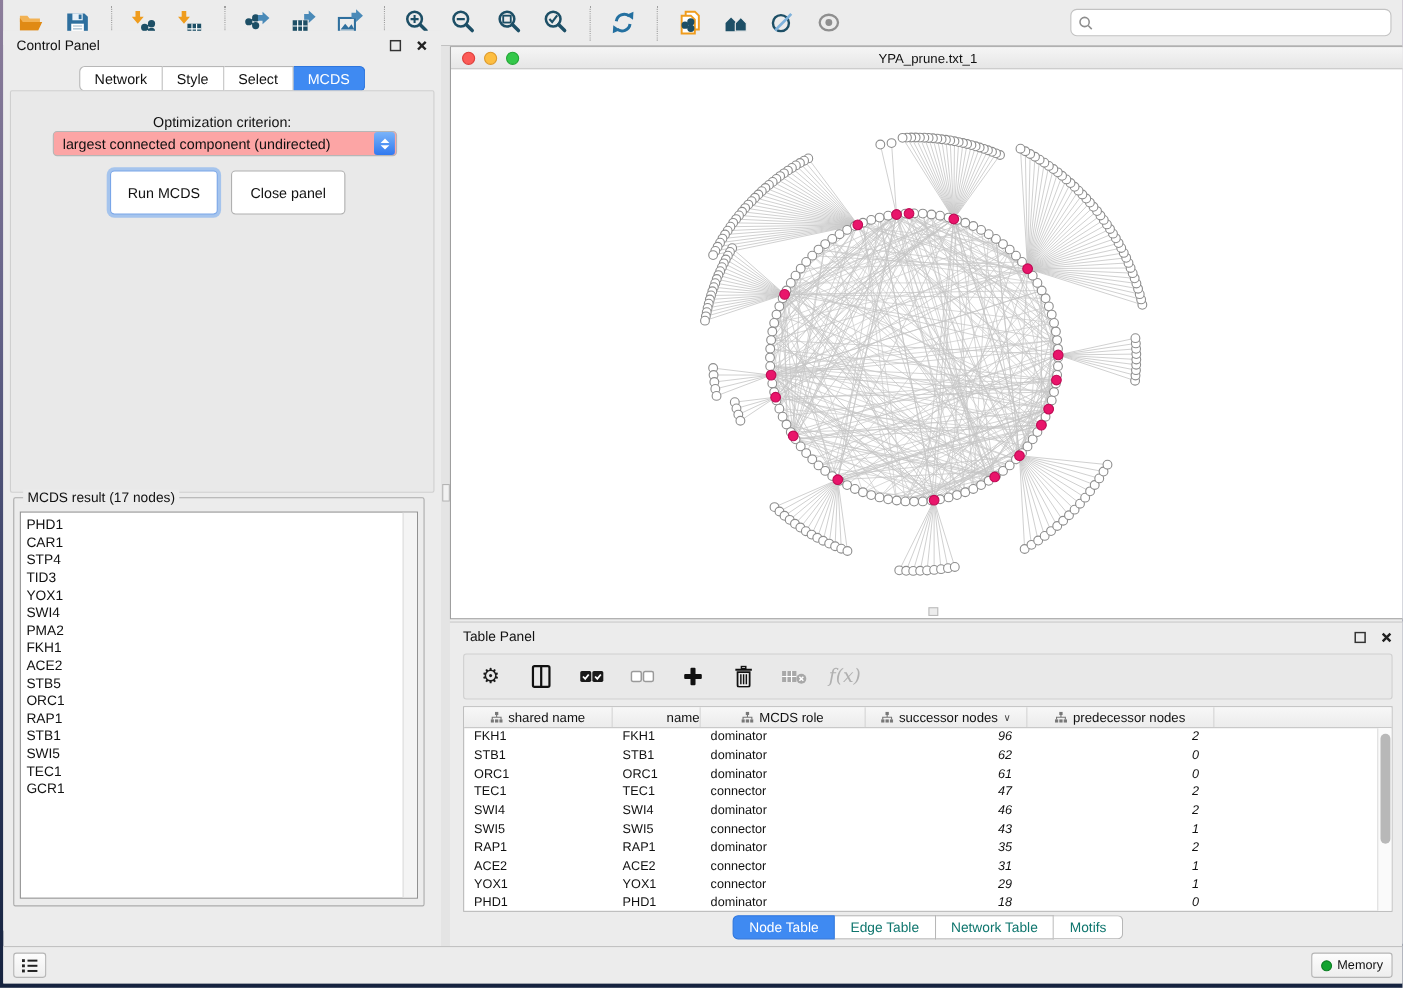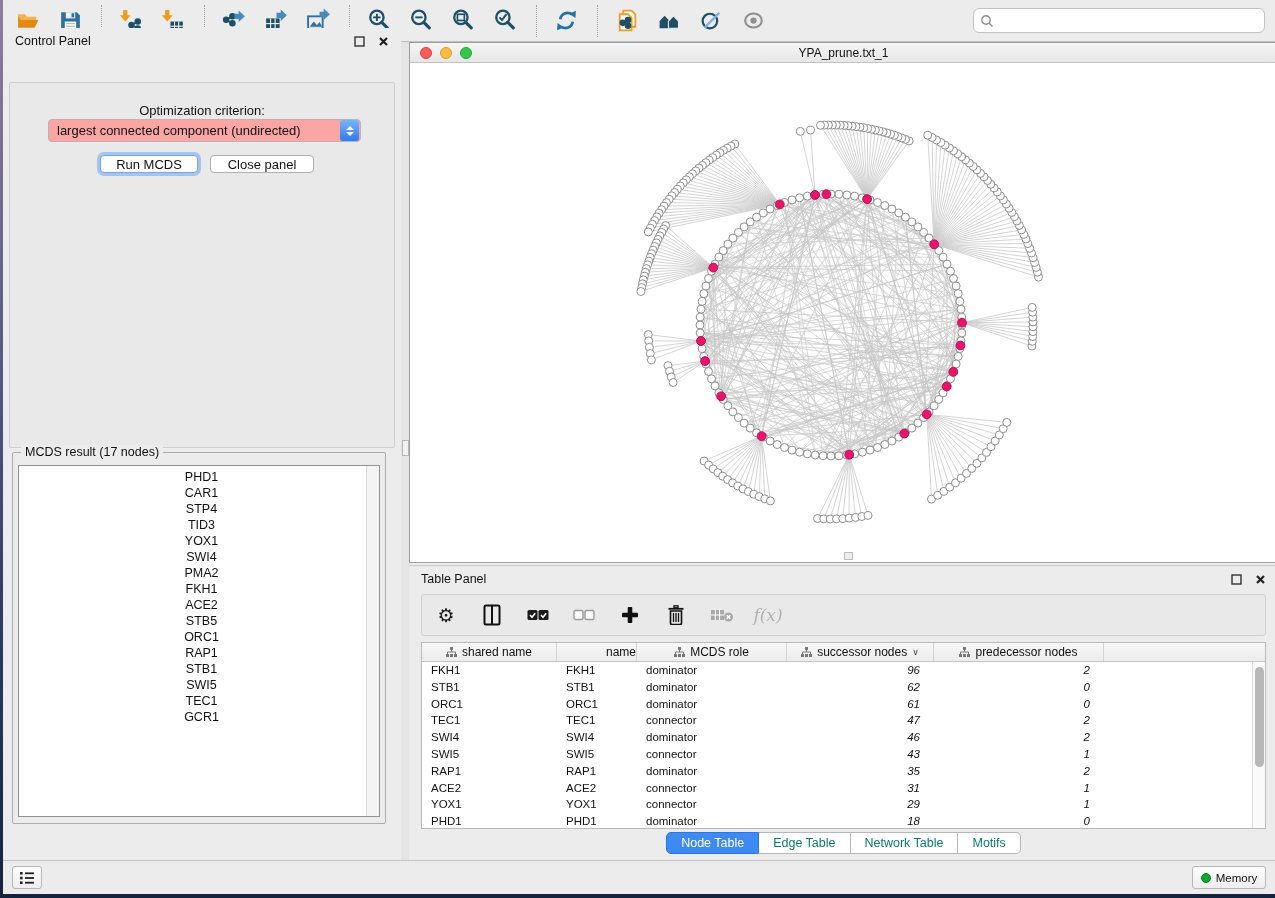--- a/index.html
+++ b/index.html
@@ -32,26 +32,26 @@
   .cp-inner { position:absolute; left:6px; right:6px; top:54px; height:366px; background:#e9e9e9;
     border:1px solid #cfcfcf; border-radius:2px; }
   .opt-label { text-align:center; margin-top:20px; font-size:13px; color:#111; }
   .selectbox { position:absolute; left:38px; top:36px; width:313px; height:23px; background:#fca5a5;
     border:1px solid #b6b6b6; border-radius:4px; display:flex; align-items:center; cursor:pointer; }
   .selectbox .sel-text { flex:1; font-size:13px; padding-left:8px; color:#111; white-space:nowrap; overflow:hidden; }
   .sel-stepper { width:19px; height:21px; border-radius:3px; margin-right:1px;
     background:linear-gradient(#7ab4f9,#3079f0); display:flex; flex-direction:column; align-items:center; justify-content:center; gap:2px; }
   .sel-stepper .up { width:0;height:0;border-left:4px solid transparent;border-right:4px solid transparent;border-bottom:4px solid #fff; }
   .sel-stepper .dn { width:0;height:0;border-left:4px solid transparent;border-right:4px solid transparent;border-top:4px solid #fff; }
-  .btn { position:absolute; top:72px; height:18px; background:#fff; border:1px solid #b0b0b0; border-radius:4px;
+  .btn { position:absolute; top:72px; height:40px; background:#fff; border:1px solid #b0b0b0; border-radius:4px;
     font-size:13px; color:#111; cursor:pointer; font-family:"Liberation Sans",sans-serif; }
   .btn.run { left:90px; width:98px; box-shadow:0 0 0 3px rgba(110,165,240,.55); border-color:#7aa6e8; }
   .btn.close { left:200px; width:104px; }
 
-  .groupbox { position:absolute; left:9px; top:424px; width:374px; height:372px; border:1px solid #ababab; border-radius:2px;text-align:center; }
+  .groupbox { position:absolute; left:9px; top:424px; width:374px; height:372px; border:1px solid #ababab; border-radius:2px; }
   .legend { position:absolute; top:-8px; left:8px; background:#ececec; padding:0 4px; font-size:12.5px; color:#111; }
   .listbox { position:absolute; left:5px; top:12px; right:5px; bottom:6px; background:#fff; border:1px solid #919191; overflow:hidden; }
   .list-items { padding:3px 0 0 5px; }
   .list-item { font-size:12.5px; line-height:16px; color:#111; cursor:default; }
   .list-track { position:absolute; right:0; top:0; bottom:0; width:13px; background:#f4f4f4; border-left:1px solid #ddd; }
 
   
   .vsplit { position:absolute; left:398px; top:42px; width:8px; height:818px; background:#e4e4e4; cursor:col-resize; }
   .vsplit .grip { position:absolute; left:0.5px; top:398px; width:7px; height:16px; background:#f2f2f2; border:1px solid #b4b4b4; }
   .hgrip { position:absolute; left:50%; bottom:2px; width:9px; height:8px; background:#ededed; border:1px solid #bcbcbc; cursor:row-resize; }
@@ -267,20 +267,26 @@
         <svg width="11" height="11" viewBox="0 0 11 11">
             <rect x="1" y="1" width="9" height="9" fill="none" stroke="#333" stroke-width="1.4"></rect>
           </svg>
       </span>
       <span class="win-ctl">
         <svg width="11" height="11" viewBox="0 0 11 11">
             <path d="M2 2 L9 9 M9 2 L2 9" stroke="#222" stroke-width="2.2"></path>
           </svg>
       </span>
     </div>
+    <div class="tabbar" id="cp-tabs">
+        <div class="tab">Network</div>
+        <div class="tab">Style</div>
+        <div class="tab">Select</div>
+        <div class="tab active">MCDS</div>
+      </div>
 
     <div class="cp-inner">
       <div class="opt-label">Optimization criterion:</div>
       <div class="selectbox">
         <span class="sel-text">largest connected component (undirected)</span>
         <span class="sel-stepper">
             <span class="up"></span>
             <span class="dn"></span>
           </span>
       </div>

